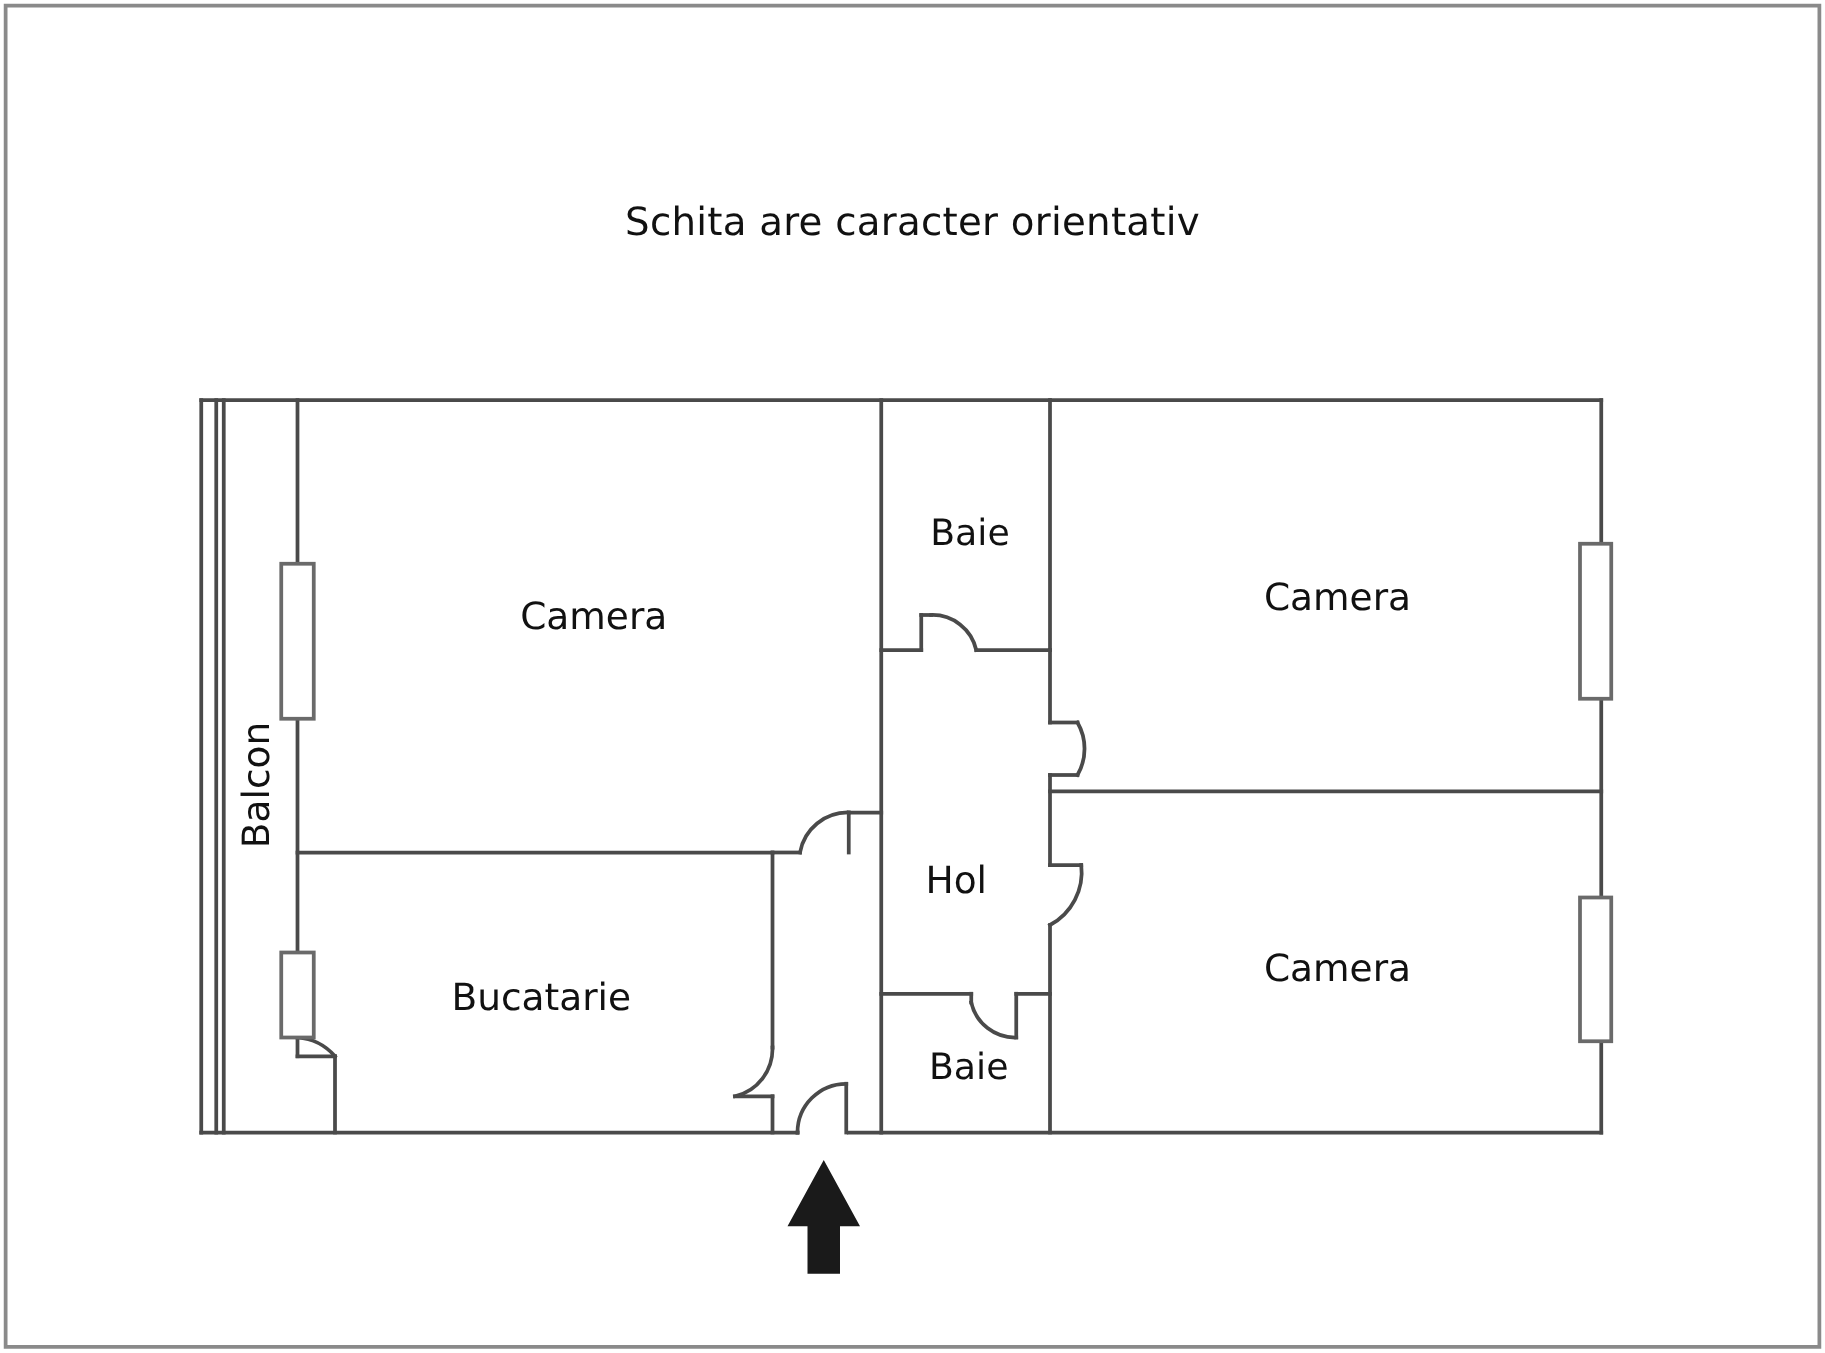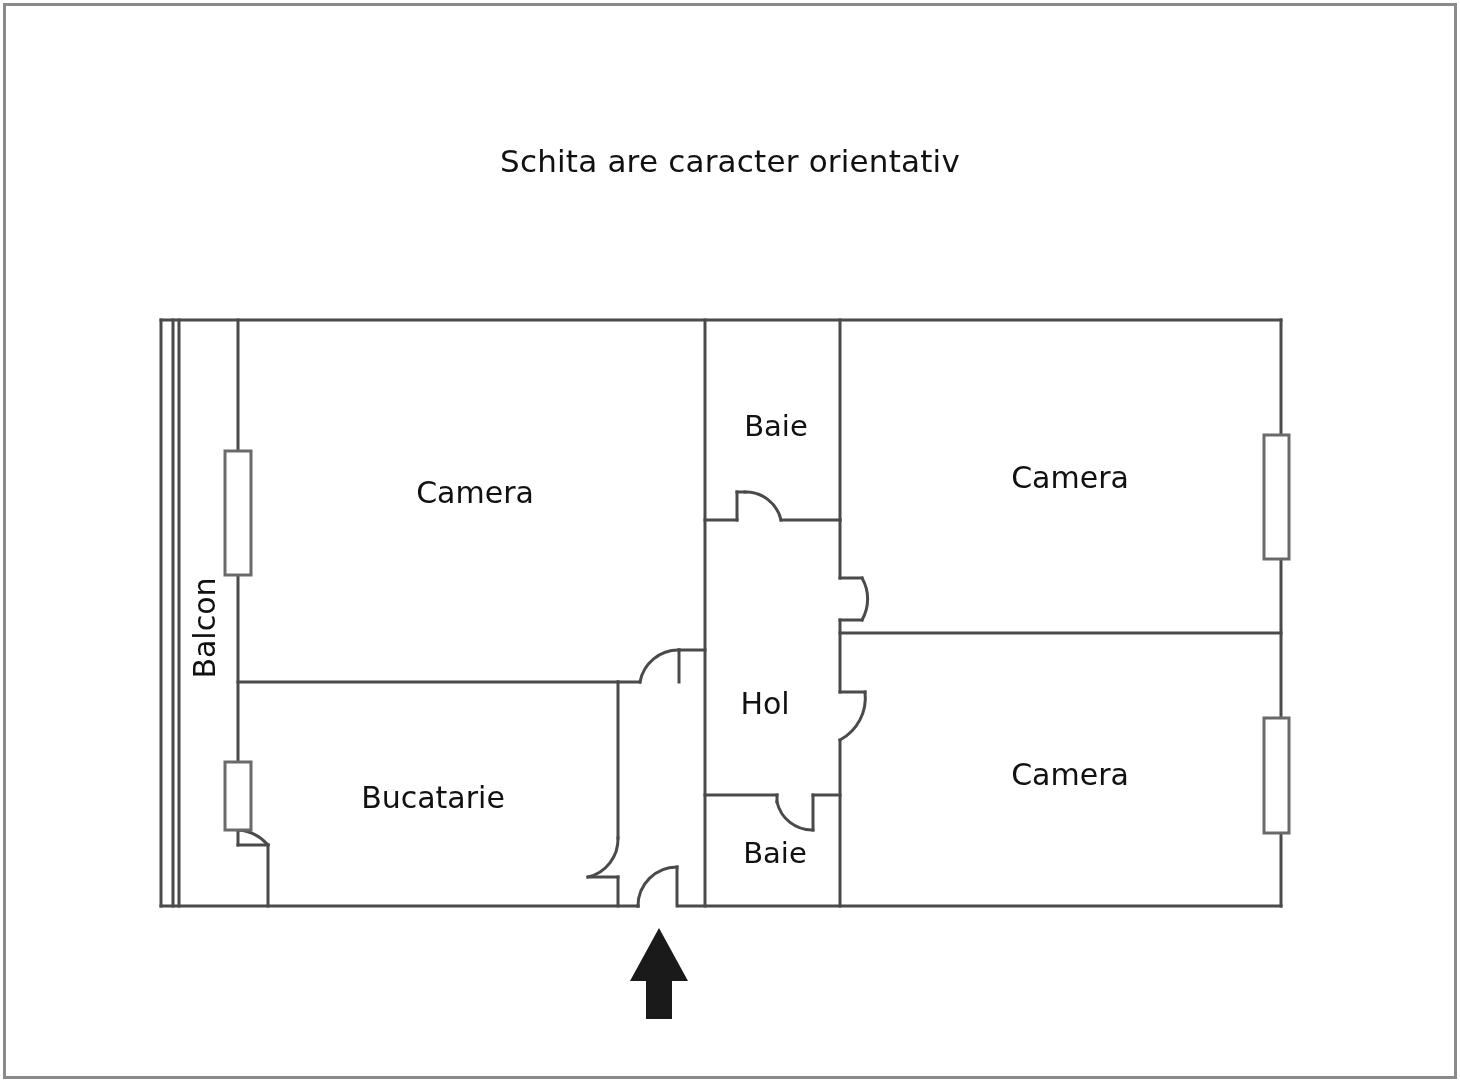--- a/index.html
+++ b/index.html
@@ -25,21 +25,21 @@
     top: 3px;
     width: 1454px;
     height: 1076px;
     border: 3px solid #8a8a8a;
     box-sizing: border-box;
     pointer-events: none;
   }
   #plan-title {
     position: absolute;
     left: 0;
-    top: 143px;
+    top: 160px;
     width: 1460px;
     text-align: center;
     font-size: 31px;
     color: #111111;
     letter-spacing: 0.2px;
     font-family: "DejaVu Sans", sans-serif;
   }
   #floorplan-svg {
     position: absolute;
     left: 0;

